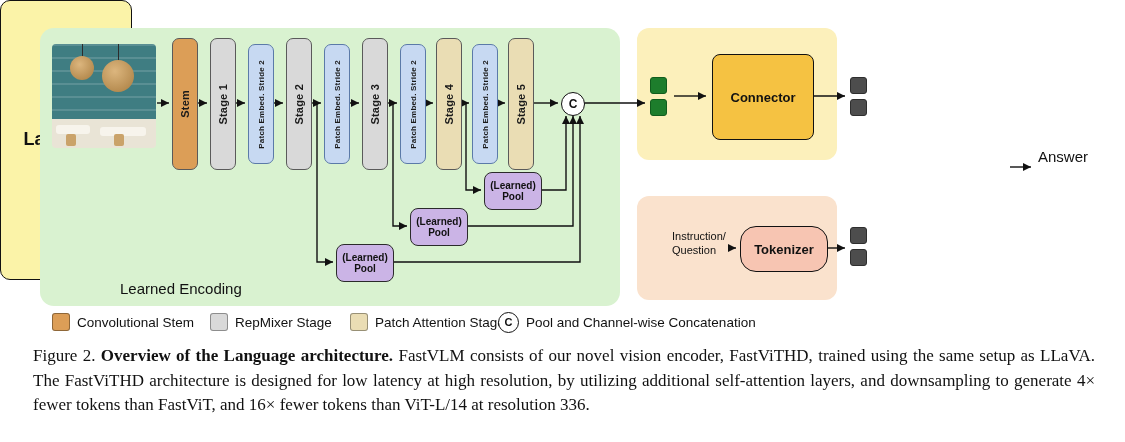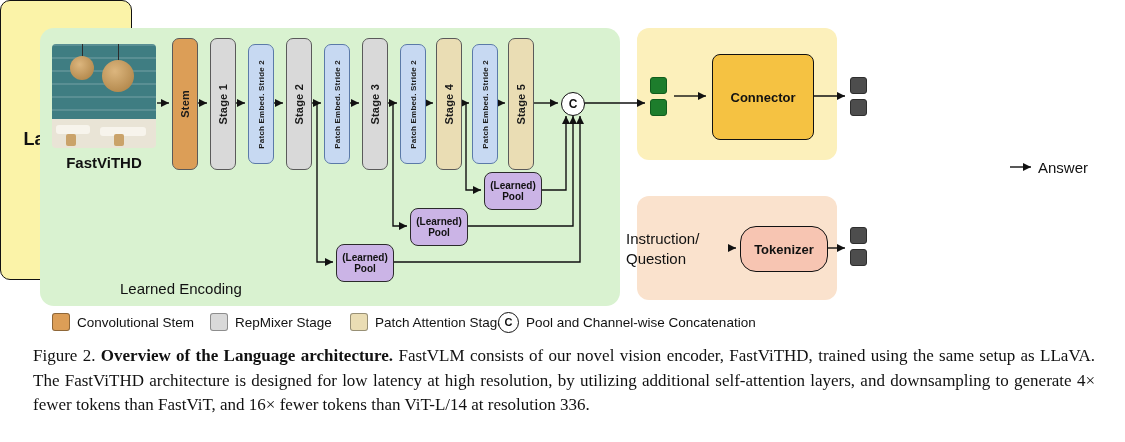--- a/index.html
+++ b/index.html
@@ -39,25 +39,25 @@
          border:1.5px solid #111;display:flex;align-items:center;justify-content:center;
          font-weight:700;font-size:12px;z-index:6;}
   .vision-label{position:absolute;left:80px;top:252px;font-size:15px;color:#111;}
   .token{position:absolute;width:15px;height:15px;border-radius:3px;z-index:6;}
   .token.green{background:#1d7d2c;border:1px solid #115d1d;}
   .token.dark{background:#4d4d4d;border:1px solid #2e2e2e;}
   .connector-box{position:absolute;left:712px;top:54px;width:100px;height:84px;background:#f5c242;
          border:1.5px solid #111;border-radius:8px;display:flex;align-items:center;justify-content:center;
          font-size:13px;font-weight:600;z-index:6;}
   .proj-label{position:absolute;left:637px;top:139px;width:200px;text-align:center;font-size:15px;}
-  .instr-text{position:absolute;left:626px;top:229px;font-size:15px;line-height:1.3;white-space:pre-line;}
+  .instr-text{position:absolute;left:672px;top:229px;font-size:11px;line-height:1.3;white-space:pre-line;}
   .tokenizer-box{position:absolute;left:740px;top:226px;width:86px;height:44px;background:#f7c5b2;
          border:1.5px solid #111;border-radius:16px;display:flex;align-items:center;justify-content:center;
          font-size:13px;font-weight:600;z-index:6;}
-  .answer-label{position:absolute;left:1038px;top:159px;font-size:15px;}
+  .answer-label{position:absolute;left:1038px;top:148px;font-size:15px;}
   .legend-item{position:absolute;top:312px;display:flex;align-items:center;gap:7px;height:20px;}
   .swatch{width:16px;height:16px;border-radius:3px;border:1px solid rgba(0,0,0,.35);display:inline-block;}
   .swatch-circle{width:19px;height:19px;border-radius:50%;border:1.5px solid #111;background:#fff;
          display:inline-flex;align-items:center;justify-content:center;font-weight:700;font-size:11px;}
   .legend-label{font-size:13.5px;}
   .caption{position:absolute;left:33px;top:344px;width:1062px;margin:0;
            font-family:"Liberation Serif",serif;font-size:17px;line-height:1.45;text-align:justify;color:#111;}
   svg.wires{position:absolute;left:0;top:0;width:1125px;height:442px;pointer-events:none;}
 </style>
 </head>
@@ -70,21 +70,20 @@
       <div class="wall-lines"></div>
       <div class="cord" style="left:30px;height:14px;"></div>
       <div class="cord" style="left:66px;height:18px;"></div>
       <div class="lamp lamp1"></div>
       <div class="lamp lamp2"></div>
       <div class="table" style="left:4px;bottom:14px;width:34px;"></div>
       <div class="table" style="left:48px;bottom:12px;width:46px;"></div>
       <div class="chair" style="left:14px;"></div>
       <div class="chair" style="left:62px;"></div>
     </div>
-    <div class="input-label">FastViTHD</div>
 
     <div class="block stem" style="left:132px;top:10px;height:130px;">
       <span class="vtext">Stem</span>
       </div>
     <div class="block repmixer" style="left:170px;top:10px;height:130px;">
       <span class="vtext">Stage 1</span>
       </div>
     <div class="block patch" style="left:208px;top:16px;height:118px;">
       <span class="vtext">Patch Embed. Stride 2</span>
       </div>

